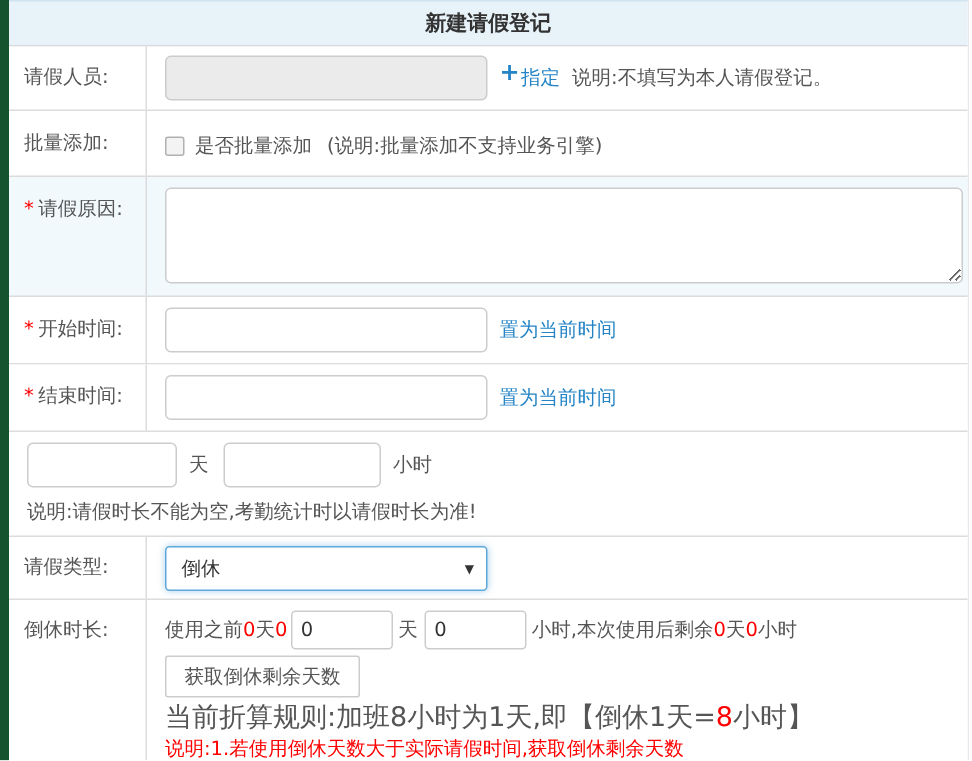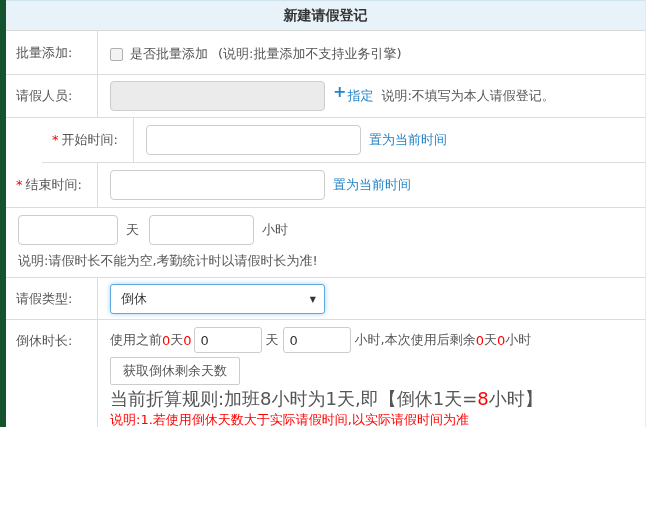--- a/index.html
+++ b/index.html
@@ -58,64 +58,72 @@
     margin-top: 4px; height: 28px; padding: 0 12px; background: #fff;
     border: 1px solid #ccc; border-radius: 2px; color: #555; font-size: 13px; cursor: pointer;
     font-family: "DejaVu Sans", "Liberation Sans", sans-serif;
   }
   .rule-line { margin-top: 6px; line-height: 16px; color: #555; font-size: 18px; }
   .warn-line { margin-top: 5px; line-height: 16px; color: #ff0000; font-size: 13px; }
   
   .row-batch   { height: 44px; } .row-batch .content-cell   { padding-top: 14px; }
   .row-person  { height: 43px; } .row-person .content-cell  { padding-top: 6px; }
   .row-reason  { height: 80px; } .row-reason .content-cell  { padding-top: 7px; }
-  .row-start   { height: 45px; margin-left: 36px; } .row-start .content-cell   { padding-top: 7px; }
+  .row-start   { height: 45px; } .row-start .content-cell   { padding-top: 7px; }
   .row-end     { height: 45px; } .row-end .content-cell     { padding-top: 7px; }
   .row-duration{ height: 70px; } .row-duration .content-cell{ padding-top: 7px; }
   .row-type    { height: 42px; } .row-type .content-cell    { padding-top: 6px; }
   .row-daoxiu  { height: 107px; border-bottom: none; } .row-daoxiu .content-cell { padding-top: 7px; }
   .dur-note { margin-top: 7px; }
 </style>
 </head>
 <body>
 
 <div class="page">
   <div class="form-table">
 
     <div class="form-header">
       <span>新建请假登记</span>
     </div>
 
-    <div class="row row-batch">
-      <div class="label-cell">
-        <span>批量添加:</span>
-      </div>
-      <div class="content-cell">
-        <div class="line">
-          <span class="checkbox"></span>
-          <span>是否批量添加</span>
-          <span class="note" style="margin-left:10px;">(说明:批量添加不支持业务引擎)</span>
-        </div>
-      </div>
-    </div>
-
     <div class="row row-person">
       <div class="label-cell" style="padding-top:13px;">
         <span>请假人员:</span>
       </div>
       <div class="content-cell">
         <div class="line">
           <input class="txt-input disabled" disabled="" style="">
           <span class="plus-glyph" style="margin-left:8px;">+</span>
           <a class="link">指定</a>
           <span class="note" style="margin-left:8px;">说明:不填写为本人请假登记。</span>
         </div>
       </div>
     </div>
 
+    <div class="row row-batch">
+      <div class="label-cell">
+        <span>批量添加:</span>
+      </div>
+      <div class="content-cell">
+        <div class="line">
+          <span class="checkbox"></span>
+          <span>是否批量添加</span>
+          <span class="note" style="margin-left:10px;">(说明:批量添加不支持业务引擎)</span>
+        </div>
+      </div>
+    </div>
+
+    <div class="row row-reason">
+      <div class="label-cell">
+        <span class="req">*</span><span>请假原因:</span>
+      </div>
+      <div class="content-cell">
+        <textarea class="reason-textarea" style=""></textarea>
+      </div>
+    </div>
 
     <div class="row row-start">
       <div class="label-cell">
         <span class="req">*</span><span>开始时间:</span>
       </div>
       <div class="content-cell">
         <div class="line">
           <input class="txt-input" style="">
           <a class="link" style="margin-left:8px;">置为当前时间</a>
         </div>
@@ -174,18 +182,18 @@
           <span style="margin-left:4px;">小时,本次使用后剩余</span>
             <span class="red">0</span>
             <span>天</span>
             <span class="red">0</span>
             <span>小时</span>
         </div>
         <button class="btn">获取倒休剩余天数</button>
         <div class="rule-line">
           <span>当前折算规则:加班8小时为1天,即【倒休1天=</span><span class="red">8</span><span>小时】</span>
         </div>
-        <div class="warn-line">说明:1.若使用倒休天数大于实际请假时间,以实际请假时间为准</div>
+        <div class="warn-line">说明:1.若使用倒休天数大于实际请假时间,获取倒休剩余天数</div>
       </div>
     </div>
 
   </div>
 </div>
 
 </body></html>

